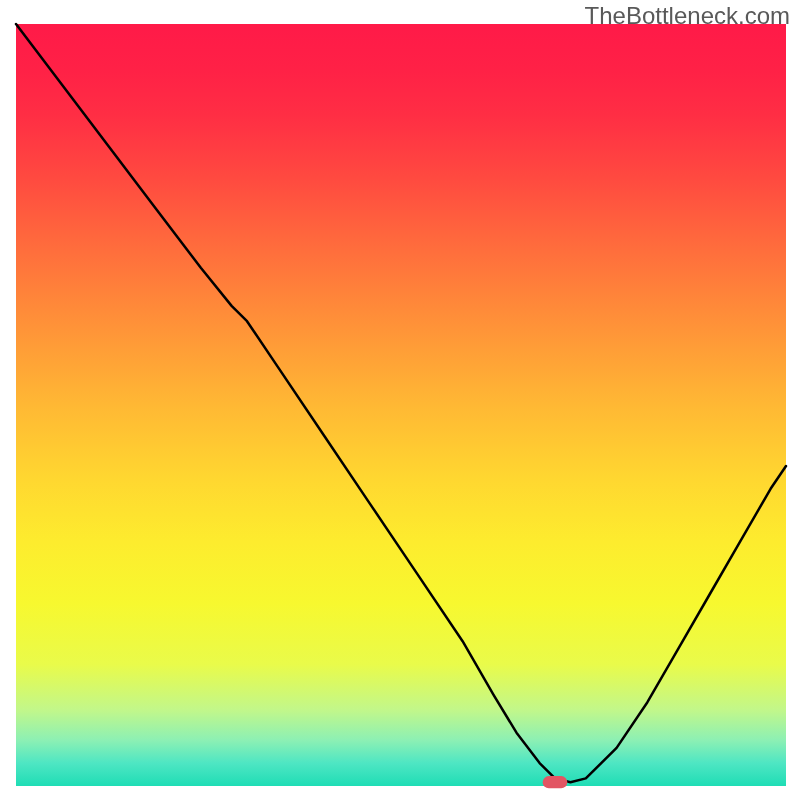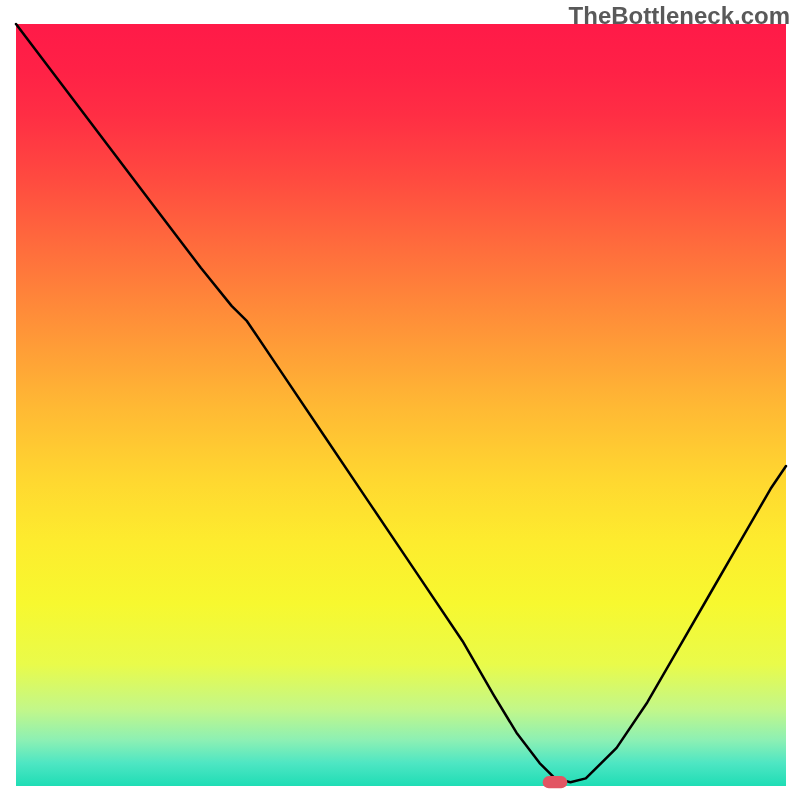--- a/index.html
+++ b/index.html
@@ -10,21 +10,21 @@
     position: relative;
     background: #fff;
     font-family: Arial, sans-serif;
   }
   .watermark {
     position: absolute;
     top: 2px;
     right: 10px;
     color: #595959;
     font-size: 24px;
-    font-weight: 700;
+    font-weight: 400;
     z-index: 10;
   }
   .axis-left {
     position: absolute;
     left: 16px;
     top: 24px;
     width: 3px;
     height: 762px;
     background: #000;
   }

